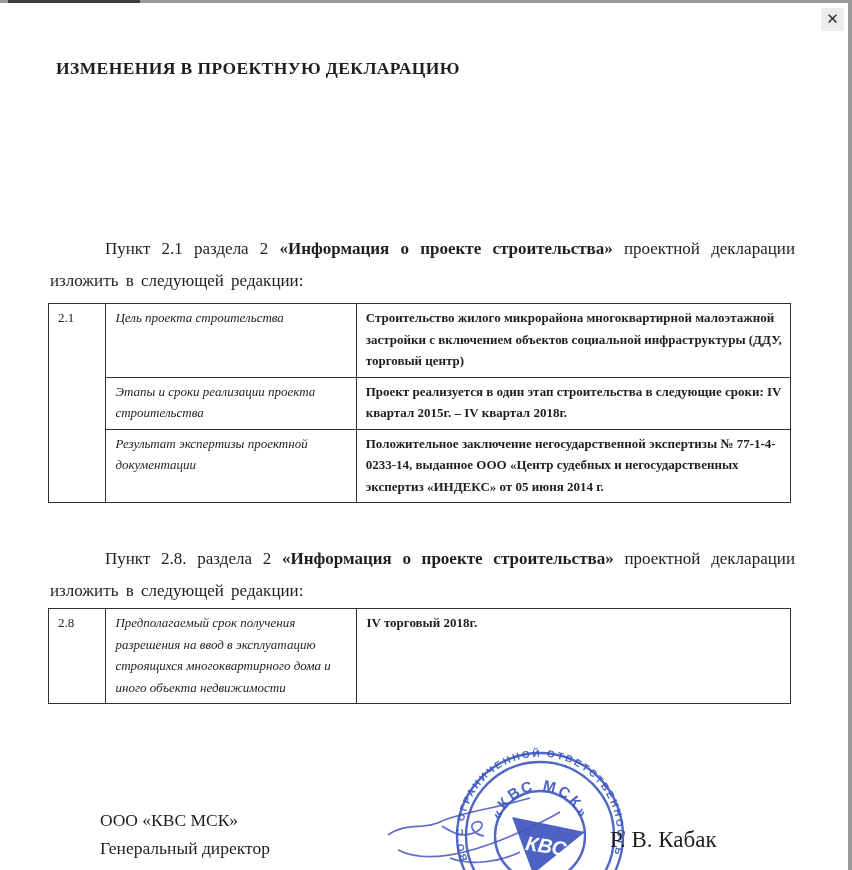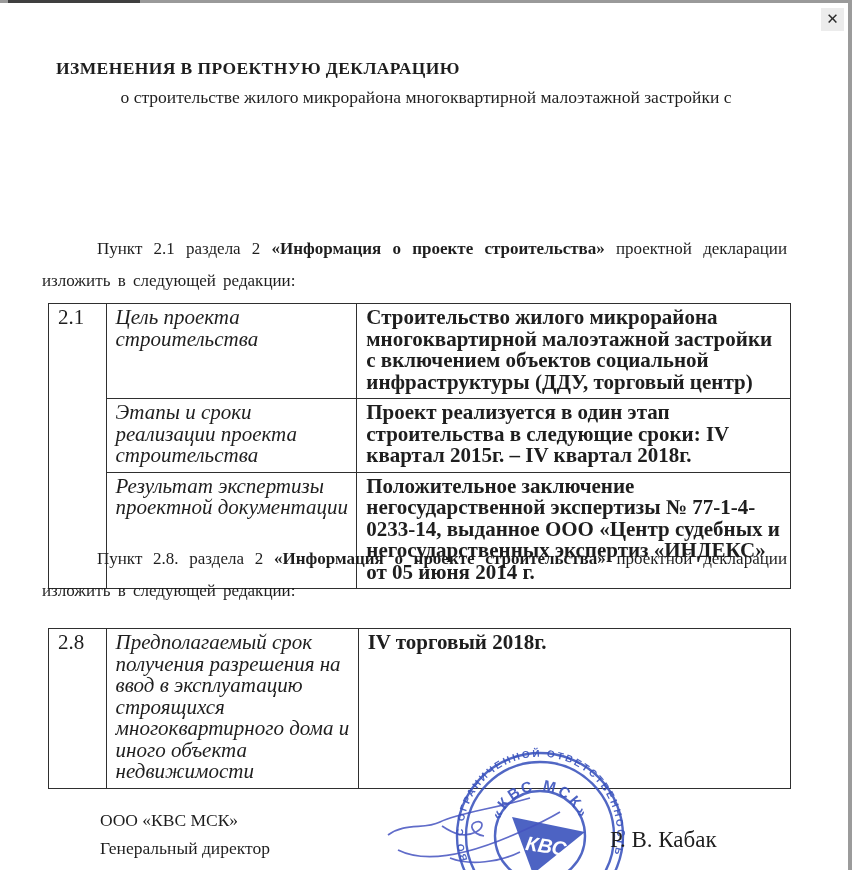--- a/index.html
+++ b/index.html
@@ -18,31 +18,31 @@
   }
   .title{
     position:absolute;left:56px;top:58px;width:740px;text-align:left;
     font-size:17.5px;font-weight:bold;letter-spacing:.4px;
   }
   .subtitle{
     position:absolute;left:40px;top:84px;width:772px;text-align:center;
     font-size:17.5px;line-height:26px;
   }
   .para{
-    position:absolute;left:42px;width:745px;font-size:17px;line-height:32px;
+    position:absolute;left:50px;width:745px;font-size:17px;line-height:32px;
     text-align:justify;text-indent:55px;word-spacing:3px;
   }
   .para-1{top:216px;}
   .para-2{top:526px;}
   table.doc{
     position:absolute;left:48px;width:743px;border-collapse:collapse;
-    font-size:21px;line-height:21.5px;
+    font-size:13px;line-height:21.5px;
   }
   .table-1{top:303px;}
-  .table-2{top:628px;}
+  .table-2{top:608px;}
   table.doc, table.doc td{border:1.8px solid #2f2f2f;}
   table.doc td{padding:3px 8px 5px 9px;vertical-align:top;}
   td.col-num{width:40px;}
   td.col-label{width:236px;font-style:italic;}
   td.col-value{width:424px;font-weight:bold;}
   .sig-block{
     position:absolute;left:100px;top:806px;font-size:17.5px;line-height:28px;
   }
   .sig-name{
     position:absolute;left:610px;top:827px;font-size:23px;
@@ -56,21 +56,20 @@
 <div class="page">
   <div class="top-edge"></div>
   <div class="top-edge-dark"></div>
   <div class="right-edge"></div>
 
   <div class="close-btn">✕</div>
 
   <div class="title">ИЗМЕНЕНИЯ В ПРОЕКТНУЮ ДЕКЛАРАЦИЮ</div>
 
   <div class="subtitle">
-    <div>о строительстве жилого микрорайона многоквартирной малоэтажной застройки с</div>
   </div>
 
   <p class="para para-1">
     <span>Пункт 2.1 раздела 2 </span><b>«Информация о проекте строительства»</b><span> проектной декларации изложить в следующей редакции:</span>
   </p>
 
   <table class="doc table-1">
     <tbody>
         <tr>
       <td class="col-num" rowspan="3">2.1</td>

